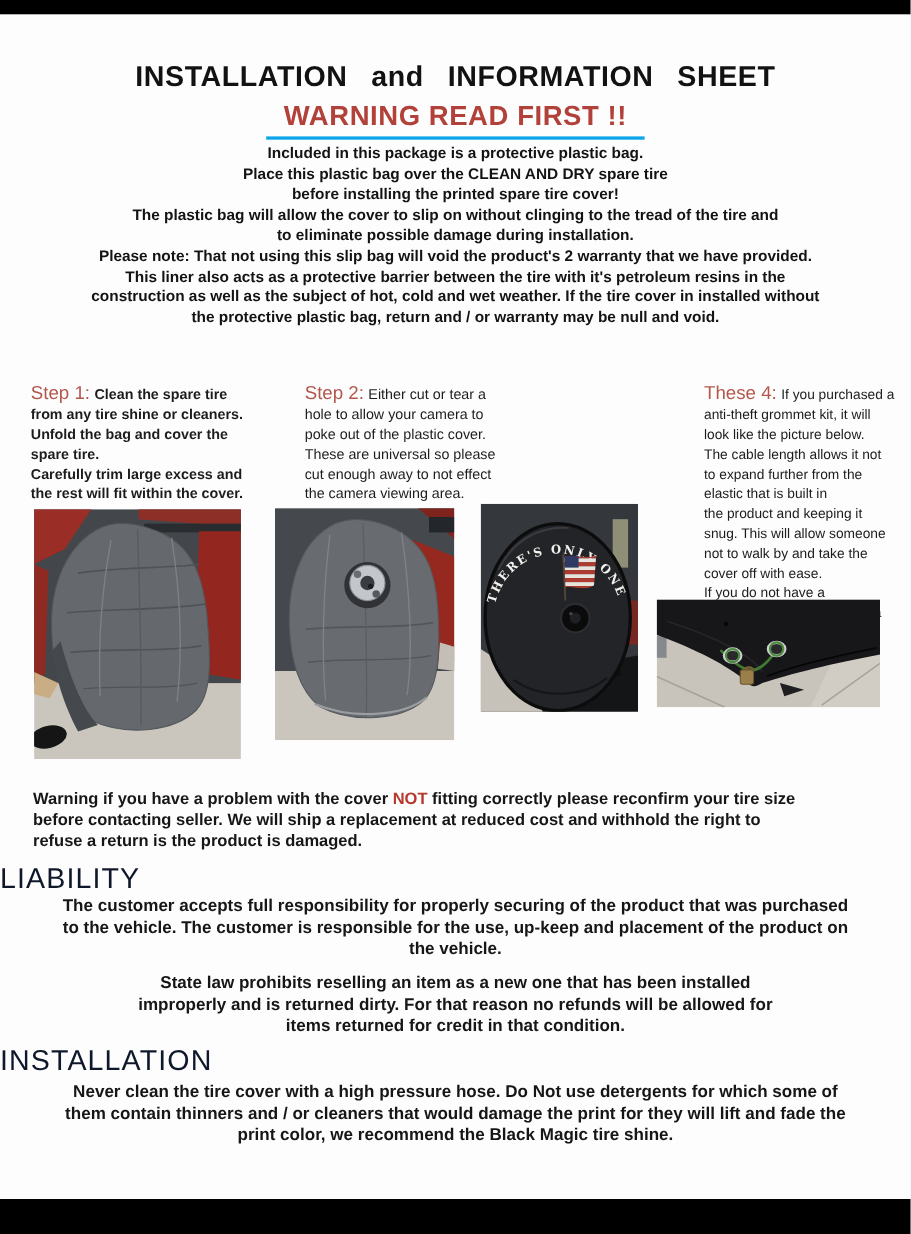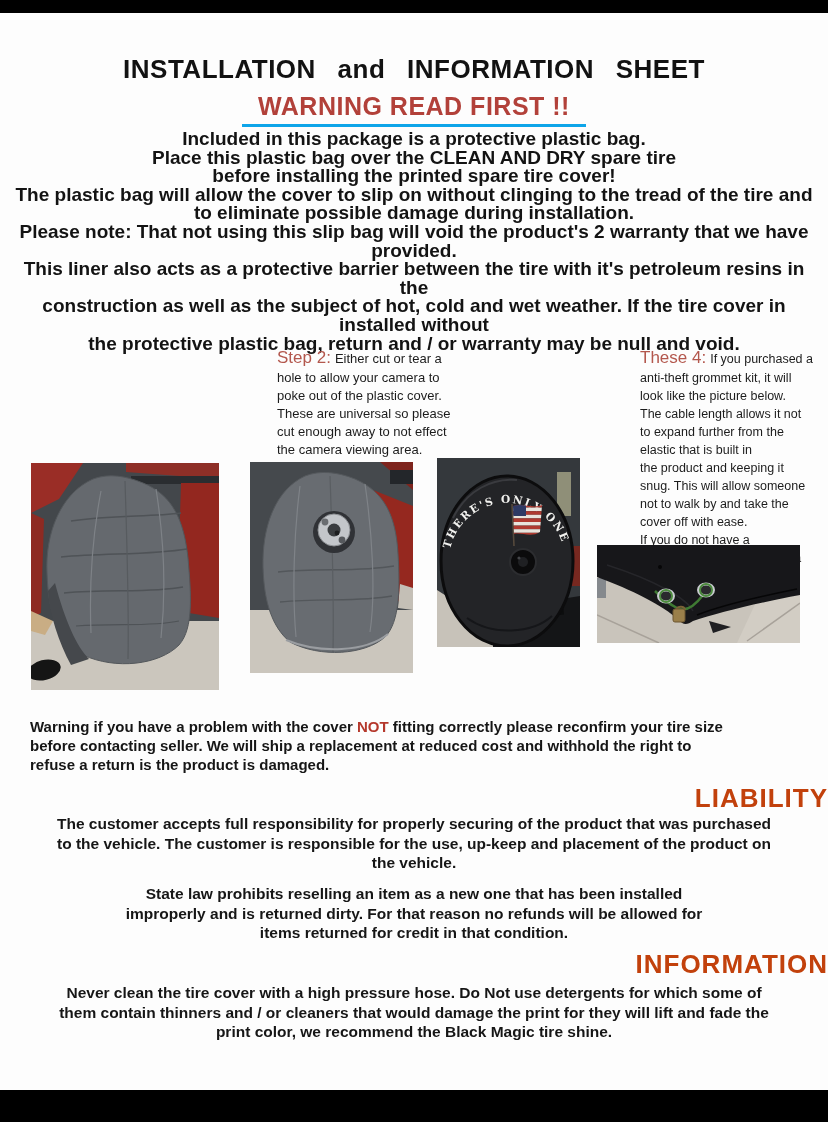--- a/index.html
+++ b/index.html
@@ -17,21 +17,21 @@
     text-align:center;font-size:26px;font-weight:bold;color:#121212;
     letter-spacing:0.5px;word-spacing:14px;
   }
   .warn-wrap{position:absolute;top:92px;left:0;width:828px;text-align:center;}
   .warning-heading{
     display:inline-block;margin:0;font-size:25px;font-weight:bold;color:#b2413a;
     border-bottom:3px solid #0ea5e9;padding:0 16px 3px 16px;letter-spacing:0.5px;
   }
   .intro{
     position:absolute;top:130px;left:10px;width:808px;margin:0;
-    text-align:center;font-size:19px;font-weight:bold;line-height:18.6px;
+    text-align:center;font-size:14px;font-weight:bold;line-height:18.6px;
     white-space:pre-line;color:#131313;
   }
   .step{position:absolute;top:330px;white-space:pre-line;}
   .step .step-label{font-size:17px;color:#b3574d;margin-right:4px;}
   .step .step-text{font-size:13px;line-height:15.6px;color:#1c1c1c;}
   .step1{left:28px;width:204px;}
   .step2{left:237px;width:200px;margin-left:40px;}
   .step3{left:440px;width:198px;}
   .step4{left:640px;width:186px;}
   .step1 .step-text,.step3 .step-text{font-weight:600;}
@@ -42,22 +42,22 @@
   #photo2{left:250px;top:462px;}
   #photo3{left:437px;top:458px;}
   #photo4{left:597px;top:545px;}
 
   .fit-warning{
     position:absolute;top:717px;left:30px;width:775px;margin:0;
     font-size:15px;font-weight:bold;line-height:19px;white-space:pre-line;
   }
   .red{color:#b5382c;margin-top:44px;}
   .section-heading{
-    position:absolute;left:0;width:828px;margin:0;text-align:right;
-    font-size:26px;font-weight:bold;color:#c2410c;letter-spacing:1px;
+    position:absolute;left:0;width:828px;margin:0;text-align:left;
+    font-size:26px;font-weight:normal;color:#0f172a;letter-spacing:1px;
   }
   #liability-heading{top:783px;}
   #maintenance-heading{top:949px;}
   .body-para{
     position:absolute;left:14px;width:800px;margin:0;text-align:center;
     font-size:15.5px;font-weight:bold;line-height:19.5px;white-space:pre-line;
   }
   #liability-body{top:814px;}
   #law-body{top:884px;}
   #maintenance-body{top:983px;}
@@ -77,20 +77,28 @@
   <p class="intro">Included in this package is a protective plastic bag.
 Place this plastic bag over the CLEAN AND DRY spare tire
 before installing the printed spare tire cover!
 The plastic bag will allow the cover to slip on without clinging to the tread of the tire and
 to eliminate possible damage during installation.
 Please note: That not using this slip bag will void the product's 2 warranty that we have provided.
 This liner also acts as a protective barrier between the tire with it's petroleum resins in the
 construction as well as the subject of hot, cold and wet weather. If the tire cover in installed without
 the protective plastic bag, return and / or warranty may be null and void.</p>
 
+  <div class="step step1">
+    <span class="step-label">Step 1:</span><span class="step-text">Clean the spare tire
+from any tire shine or cleaners.
+Unfold the bag and cover the
+spare tire.
+Carefully trim large excess and
+the rest will fit within the cover.</span>
+  </div>
   <div class="step step2">
     <span class="step-label">Step 2:</span><span class="step-text">Either cut or tear a
 hole to allow your camera to
 poke out of the plastic cover.
 These are universal so please
 cut enough away to not effect
 the camera viewing area.</span>
   </div>
   <div class="step step4">
     <span class="step-label">These 4:</span><span class="step-text">If you purchased a
@@ -232,19 +240,19 @@
 refuse a return is the product is damaged.</span></p>
 
   <h2 id="liability-heading" class="section-heading">LIABILITY</h2>
   <p id="law-body" class="body-para">State law prohibits reselling an item as a new one that has been installed
 improperly and is returned dirty. For that reason no refunds will be allowed for
 items returned for credit in that condition.</p>
   <p id="liability-body" class="body-para">The customer accepts full responsibility for properly securing of the product that was purchased
 to the vehicle. The customer is responsible for the use, up-keep and placement of the product on
 the vehicle.</p>
 
-  <h2 id="maintenance-heading" class="section-heading">INFORMATION</h2>
+  <h2 id="maintenance-heading" class="section-heading">INSTALLATION</h2>
   <p id="maintenance-body" class="body-para">Never clean the tire cover with a high pressure hose. Do Not use detergents for which some of
 them contain thinners and / or cleaners that would damage the print for they will lift and fade the
 print color, we recommend the Black Magic tire shine.</p>
 
   <div class="bar bottom"></div>
 </div>
 
 </body></html>

